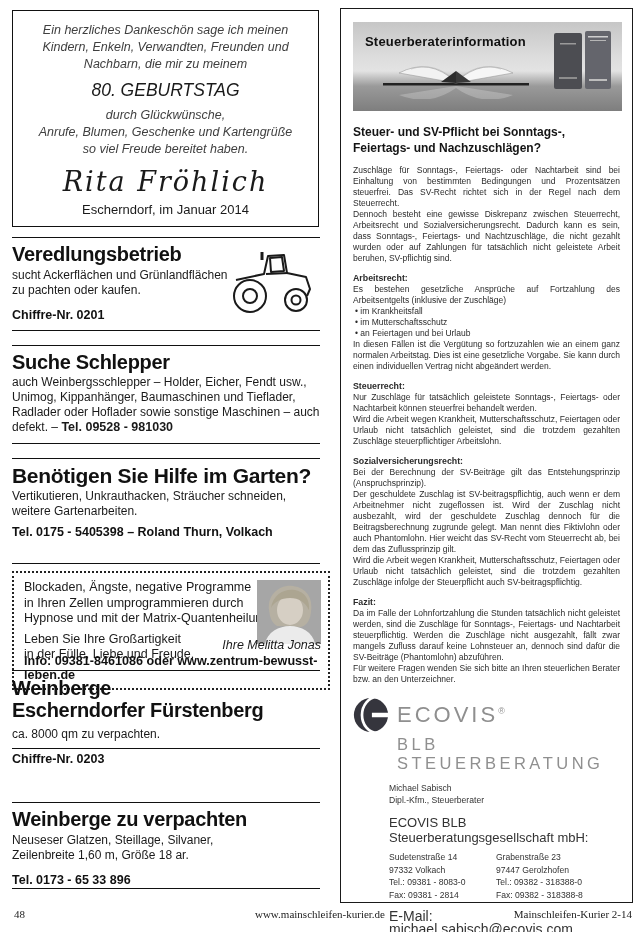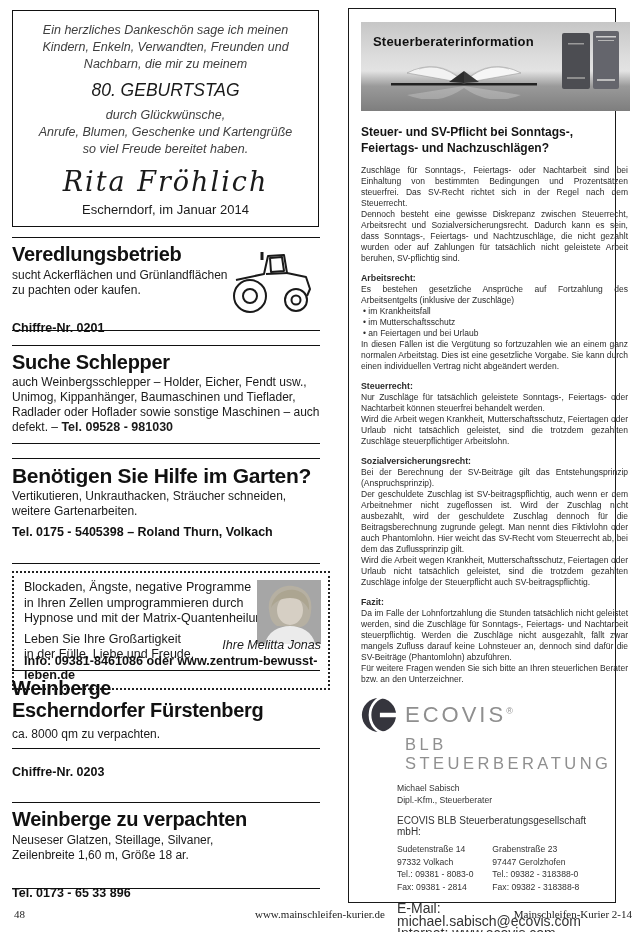--- a/index.html
+++ b/index.html
@@ -13,59 +13,59 @@
   .thanks-head{font-style:italic;font-size:17.5px;margin:7px 0 6px;color:#1a1a1a;}
   .thanks-sig{font-family:"DejaVu Serif",serif;font-style:italic;font-size:27px;
               letter-spacing:2px;margin:8px 0 4px;color:#1a1a1a;}
   .thanks-place{font-size:13px;margin-top:5px;color:#1a1a1a;}
 
   .ad{position:absolute;left:12px;width:308px;border-top:1.6px solid #111;
       border-bottom:1.6px solid #111;box-sizing:border-box;padding:6px 0 0 0;}
   .ad-title{font-weight:bold;font-size:20px;line-height:21px;letter-spacing:-.3px;}
   .ad-body{font-size:12px;line-height:15px;color:#1a1a1a;}
   .ad-bold{font-weight:bold;font-size:12.5px;}
-  .mt6{margin-top:6px;} .mt8{margin-top:23px;}
+  .mt6{margin-top:6px;} .mt8{margin-top:10px;}
 
   .tractor{position:absolute;right:2px;top:8px;}
 
   .dotted-box{position:absolute;left:12px;top:571px;width:304px;height:108px;
               border:2.5px dotted #222;padding:7px 0 0 10px;box-sizing:content-box;}
   .dotted-box .ad-body{font-size:12.5px;line-height:15.5px;}
   .melitta-photo{position:absolute;right:7px;top:7px;width:64px;height:64px;background:#a9a9a9;overflow:hidden;}
   .mj-sig{position:absolute;right:7px;top:65px;font-style:italic;font-size:12.5px;color:#1a1a1a;}
   .mj-info{position:absolute;left:10px;bottom:6px;font-weight:bold;font-size:12.6px;color:#111;}
 
   .footer{position:absolute;left:0;top:908px;width:640px;font-family:"Liberation Serif",serif;
           font-size:11px;color:#222;}
   .footer .fl{position:absolute;left:14px;} .footer .fc{position:absolute;left:0;width:640px;text-align:center;}
   .footer .fr{position:absolute;right:8px;}
 
   
-  .tax-box{position:absolute;left:340px;top:8px;width:268px;height:895px;
-           border:1.5px solid #1a1a1a;box-sizing:border-box;padding:13px 12px 4px 12px;margin-left:8px;}
+  .tax-box{position:absolute;left:340px;top:8px;width:293px;height:895px;
+           border:1.5px solid #1a1a1a;box-sizing:border-box;padding:13px 12px 4px 12px;}
   .banner{position:relative;width:269px;height:89px;overflow:hidden;
           background:linear-gradient(180deg,#c6c6c6 0%,#dcdcdc 38%,#e3e3e3 55%,#9a9a9a 72%,#7e7e7e 100%);}
   .banner-title{position:absolute;left:12px;top:12px;font-weight:bold;font-size:13px;
                 letter-spacing:.2px;color:#111;}
   .banner-book{position:absolute;left:28px;bottom:12px;}
   .banner-books{position:absolute;right:8px;bottom:16px;}
 
   .tax-heading{font-weight:bold;font-size:12px;line-height:16px;margin-top:13px;color:#141414;}
   .tax-body{margin-top:9px;font-size:8.5px;line-height:11px;color:#2b2b2b;width:267px;}
   .blk-p{text-align:justify;}
   .blk-h{font-weight:bold;font-size:8.8px;margin-top:9px;}
   .blk-bullet{padding-left:2px;}
 
   .ecovis{margin-top:12px;}
   .ecovis-row{display:flex;align-items:center;}
   .ecovis-word{font-size:22px;color:#8f8f8f;letter-spacing:3px;margin-left:8px;}
   .ecovis-word sup{font-size:9px;letter-spacing:0;}
   .ecovis-sub{font-size:16.5px;color:#8f8f8f;letter-spacing:3.5px;margin:2px 0 0 44px;}
   .ecovis-contact{margin:9px 0 0 36px;font-size:8.6px;line-height:12px;color:#333;}
-  .ecovis-company{margin:9px 0 0 36px;font-size:10px;color:#333;}
+  .ecovis-company{margin:9px 0 0 36px;font-size:13px;color:#333;}
   .ecovis-addr{display:flex;margin:6px 0 0 36px;font-size:8.6px;line-height:12.5px;color:#333;}
   .ecovis-addr .col1{width:112px;} .ecovis-addr .col2{width:130px;}
   .ecovis-net{margin:9px 0 0 36px;font-size:14px;line-height:12.5px;color:#333;}
 </style>
 </head>
 <body>
 
 <div class="page">
 
   <div class="thanks-box">

